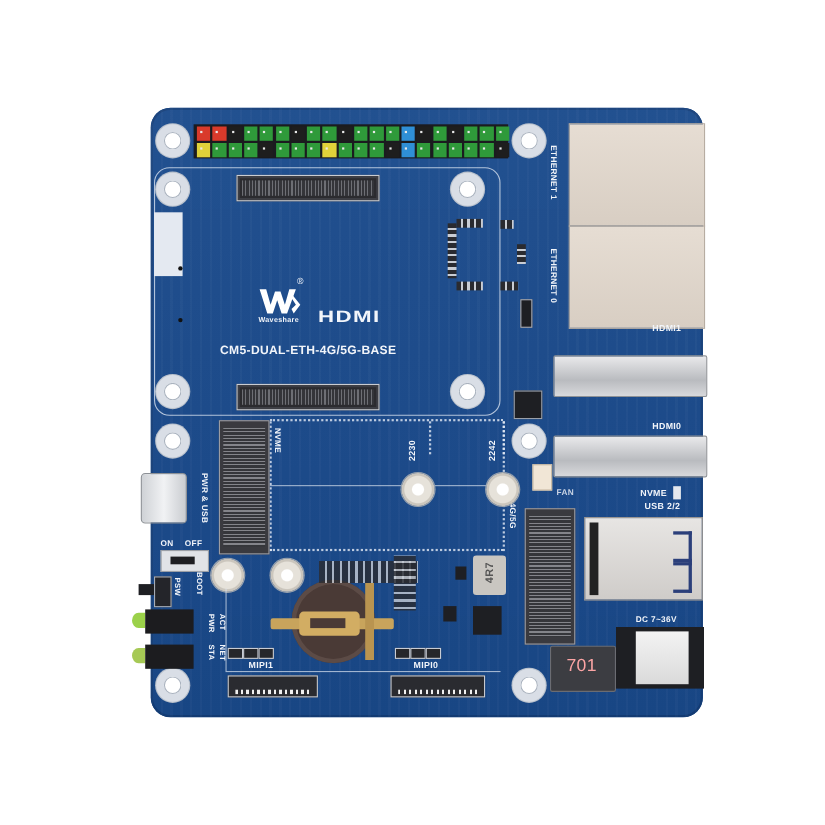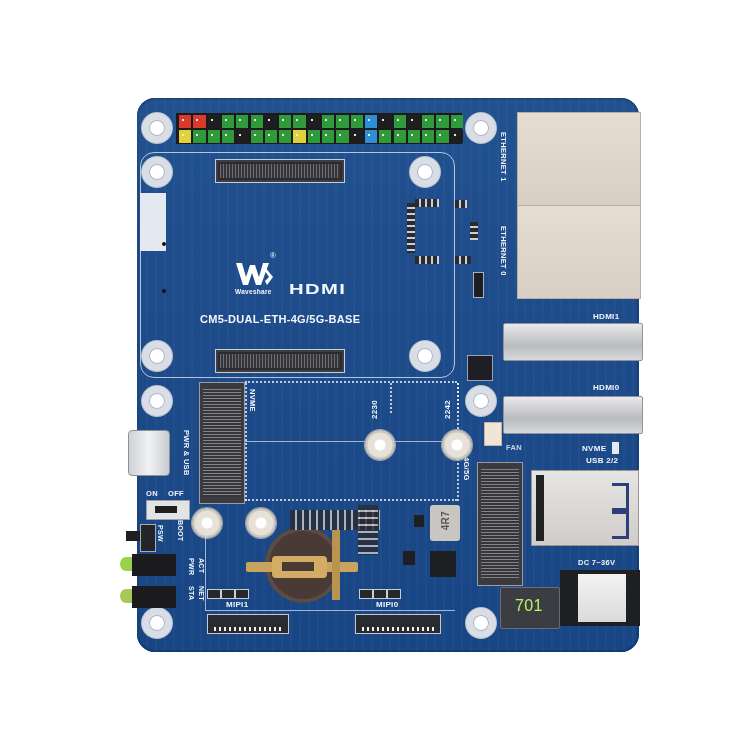--- a/index.html
+++ b/index.html
@@ -122,21 +122,21 @@
 <div class="abs" style="left:455px;top:256px;width:16px;height:8px;background:repeating-linear-gradient(90deg,#2a2b30 0 4px,#c9cdd4 4px 6px);"></div>
 <div class="abs chip" style="left:473px;top:272px;width:9px;height:24px;border:1px solid #aab0bb;"></div>
 
 <div class="abs" style="left:467px;top:355px;width:24px;height:24px;background:#1e1f23;border:1px solid #9aa0aa;"></div>
 
 <div class="abs eth" style="left:517px;top:112px;width:122px;height:92px;"></div>
 <div class="abs eth" style="left:517px;top:205px;width:122px;height:92px;"></div>
 <div class="abs silk vert" style="left:499px;top:132px;font-size:7.5px;">ETHERNET 1</div>
 <div class="abs silk vert" style="left:499px;top:226px;font-size:7.5px;">ETHERNET 0</div>
 
-<div class="abs silk" style="left:593px;top:312px;font-size:8px;">HDMI1</div>
+<div class="abs silk" style="left:593px;top:294px;font-size:8px;">HDMI1</div>
 <div class="abs hdmi" style="left:503px;top:323px;width:138px;height:36px;"></div>
 <div class="abs silk" style="left:593px;top:383px;font-size:8px;">HDMI0</div>
 <div class="abs hdmi" style="left:503px;top:396px;width:138px;height:36px;"></div>
 
 <div class="abs" style="left:484px;top:422px;width:16px;height:22px;background:#f1e6d6;border:1px solid #c4b59f;"></div>
 <div class="abs silk" style="left:506px;top:443px;font-size:7.5px;color:#c8d3e4;">FAN</div>
 
 <div class="abs silk" style="left:582px;top:444px;font-size:8px;">NVME</div>
 <div class="abs" style="left:612px;top:442px;width:7px;height:12px;background:#e5e8ee;"></div>
 <div class="abs silk" style="left:586px;top:456px;font-size:8px;">USB 2/2</div>
@@ -146,21 +146,21 @@
   <div class="abs" style="left:80px;top:12px;width:14px;height:22px;border:3px solid #2b3f7a;border-left:none;"></div>
   <div class="abs" style="left:80px;top:40px;width:14px;height:22px;border:3px solid #2b3f7a;border-left:none;"></div>
 </div>
 
 <div class="abs silk" style="left:578px;top:558px;font-size:7.5px;">DC 7~36V</div>
 <div class="abs" style="left:560px;top:570px;width:80px;height:56px;background:#1e1f23;">
   <div class="abs" style="left:18px;top:4px;width:48px;height:48px;background:linear-gradient(180deg,#f3f3f3,#dadada);"></div>
 </div>
 
 <div class="abs" style="left:500px;top:587px;width:58px;height:40px;background:#3c3d42;border:1px solid #6b6c72;border-radius:2px;">
-  <div class="abs silk" style="left:14px;top:9px;font-size:16px;font-weight:normal;color:#bef264;">701</div>
+  <div class="abs silk" style="left:14px;top:9px;font-size:16px;font-weight:normal;color:#fca5a5;">701</div>
 </div>
 
 <div class="abs m2" style="left:477px;top:462px;width:44px;height:122px;"></div>
 <div class="abs silk vert" style="left:462px;top:457px;font-size:7.5px;">4G/5G</div>
 
 <div class="abs dotline" style="left:245px;top:383px;height:118px;"></div>
 <div class="abs dotline" style="left:457px;top:383px;height:118px;"></div>
 <div class="abs hdotline" style="left:245px;top:381px;width:212px;"></div>
 <div class="abs hdotline" style="left:245px;top:499px;width:212px;"></div>
 <div class="abs thinline" style="left:245px;top:441px;width:212px;height:1px;"></div>

